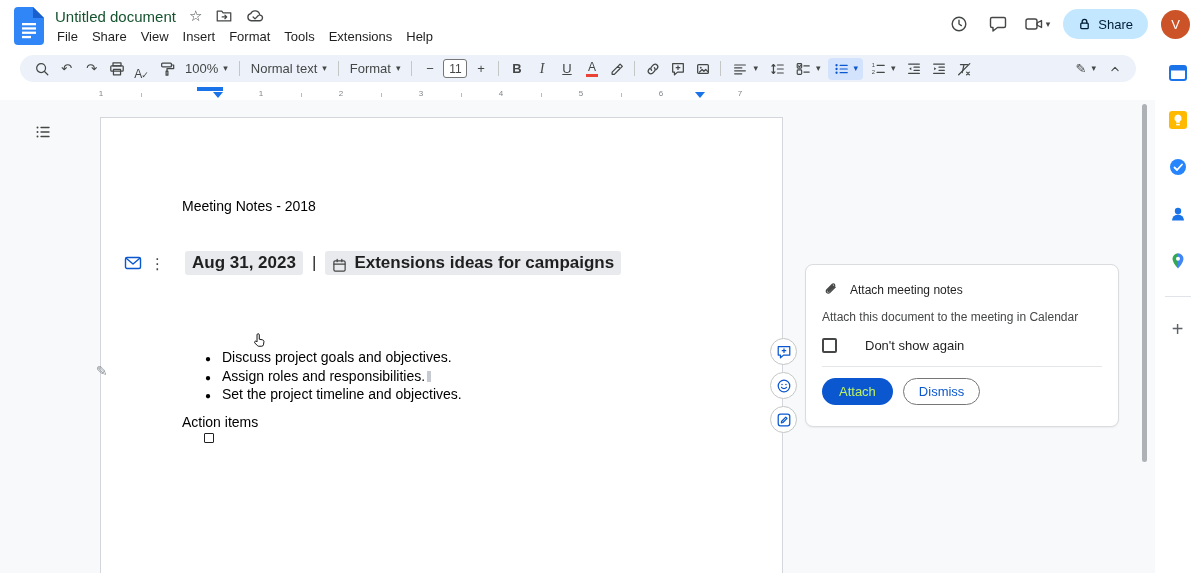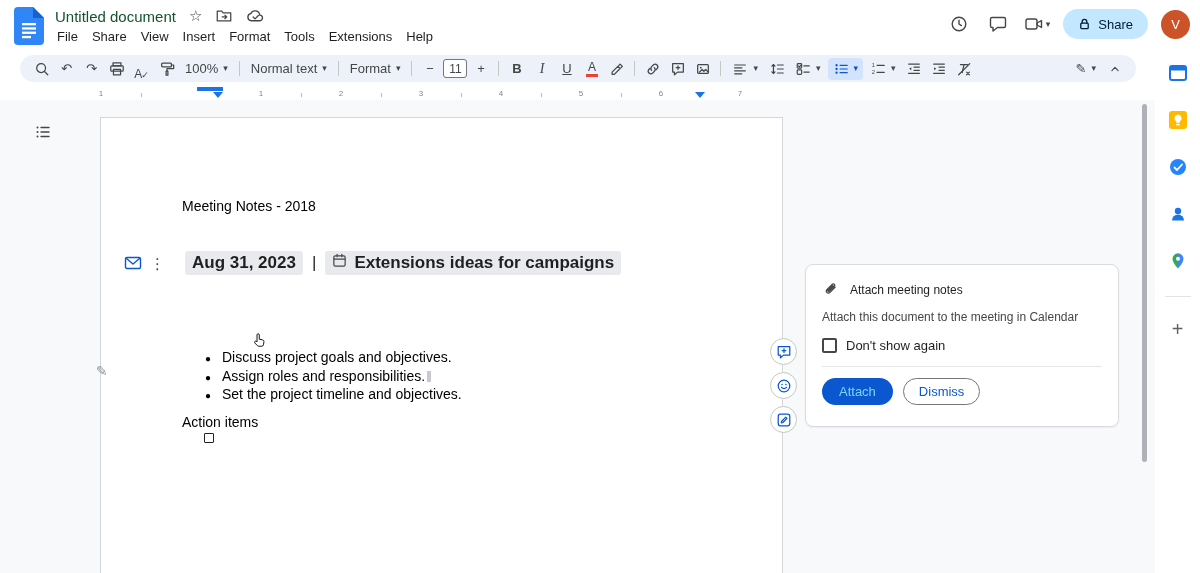--- a/index.html
+++ b/index.html
@@ -51,21 +51,21 @@
   .tri-down{position:absolute;top:10px;width:0;height:0;border-left:5px solid transparent;border-right:5px solid transparent;border-top:6px solid #1a73e8}
 
   
   .canvas{position:absolute;left:0;top:100px;width:1155px;height:473px;background:#f8f9fa}
   .page{position:absolute;left:100px;top:117px;width:683px;height:456px;background:#fff;border:1px solid #d3d6da;border-bottom:none}
   .outline-btn{position:absolute;left:32px;top:122px;width:22px;height:20px;display:flex;align-items:center;justify-content:center}
   .margin-pen{position:absolute;left:96px;top:363px;font-size:14px;color:#8f959b}
   .doc-heading{position:absolute;left:182px;top:198px;font-size:14px;color:#000}
   .chip-row{position:absolute;left:124px;top:250px;display:flex;align-items:center;height:26px}
   .kebab{font-size:15px;color:#444746;margin-left:8px;line-height:1}
-  .chip{background:#e8eaed;border-radius:3px;padding:2px 7px;font-size:17px;font-weight:700;color:#1f1f1f;display:flex;align-items:flex-start;gap:7px;white-space:nowrap}
+  .chip{background:#e8eaed;border-radius:3px;padding:2px 7px;font-size:17px;font-weight:700;color:#1f1f1f;display:flex;align-items:flex-end;gap:7px;white-space:nowrap}
   .chip-date{margin-left:20px}
   .chip-sep{font-size:17px;color:#1f1f1f;margin:0 9px}
   .bullets{position:absolute;left:205px;top:349px;font-size:14px;color:#000;line-height:16.5px}
   .bullet-line{display:flex;align-items:baseline}
   .b-dot{width:17px;font-size:10px;flex:none}
   .collab-mark{display:inline-block;width:4px;height:11px;background:#c7cbd1;margin-left:2px;vertical-align:-1px}
   .action-items{position:absolute;left:182px;top:414px;font-size:14px;color:#000}
   .doc-checkbox{position:absolute;left:204px;top:433px;width:10px;height:10px;border:1.3px solid #202124;border-radius:1px;background:#fff}
 
   
@@ -78,25 +78,25 @@
   
   .float-btns{position:absolute;left:770px;top:338px;display:flex;flex-direction:column;gap:7px;z-index:5}
   .fbtn{width:27px;height:27px;border-radius:50%;background:#fff;border:1px solid #c4c7c5;display:flex;align-items:center;justify-content:center}
   .fbtn svg{fill:none;stroke:#0b57d0;stroke-width:1.4;stroke-linecap:round;stroke-linejoin:round}
 
   
   .attach-card{position:absolute;left:805px;top:264px;width:314px;height:163px;background:#fff;border:1px solid #dadce0;border-radius:8px;padding:16px;box-shadow:0 1px 2px rgba(0,0,0,.06);z-index:10}
   .card-title-row{display:flex;align-items:center;gap:11px}
   .card-title{font-size:12px;font-weight:500;color:#1f1f1f}
   .card-body{margin-top:12px;font-size:12px;color:#444746}
-  .card-check-row{margin-top:14px;display:flex;align-items:center;gap:9px}
+  .card-check-row{margin-top:14px;display:flex;align-items:center;gap:28px}
   .card-checkbox{width:15px;height:15px;border:2px solid #444746;border-radius:2px;background:#fff;flex:none}
   .card-check-label{font-size:13px;color:#1f1f1f}
   .card-footer{margin-top:13px;border-top:1px solid #e4e6e8;padding-top:11px;display:flex;align-items:center;gap:10px}
-  .btn-attach{height:27px;padding:0 17px;border-radius:14px;background:#0b57d0;color:#7dd3fc;font-size:13px;font-weight:500;display:flex;align-items:center;border:none}
+  .btn-attach{height:27px;padding:0 17px;border-radius:14px;background:#0b57d0;color:#bef264;font-size:13px;font-weight:500;display:flex;align-items:center;border:none}
   .btn-dismiss{height:27px;padding:0 15px;border-radius:14px;background:transparent;color:#0b57d0;font-size:13px;font-weight:500;display:flex;align-items:center;border:1px solid #747775}
 
   
   .rail{position:absolute;right:0;top:52px;width:45px;height:521px;background:#fff;display:flex;flex-direction:column;align-items:center;padding-top:7px}
   .rail-btn{width:28px;height:28px;display:flex;align-items:center;justify-content:center;margin-bottom:19px}
   .rail-div{width:26px;height:1px;background:#e0e3e7;margin:2px 0 18px}
   .rail-plus{font-size:20px;color:#5f6368;font-weight:400}
 
   
   .scrollbar{position:absolute;left:1142px;top:104px;width:5px;height:358px;background:#aeb2b7;border-radius:3px}

